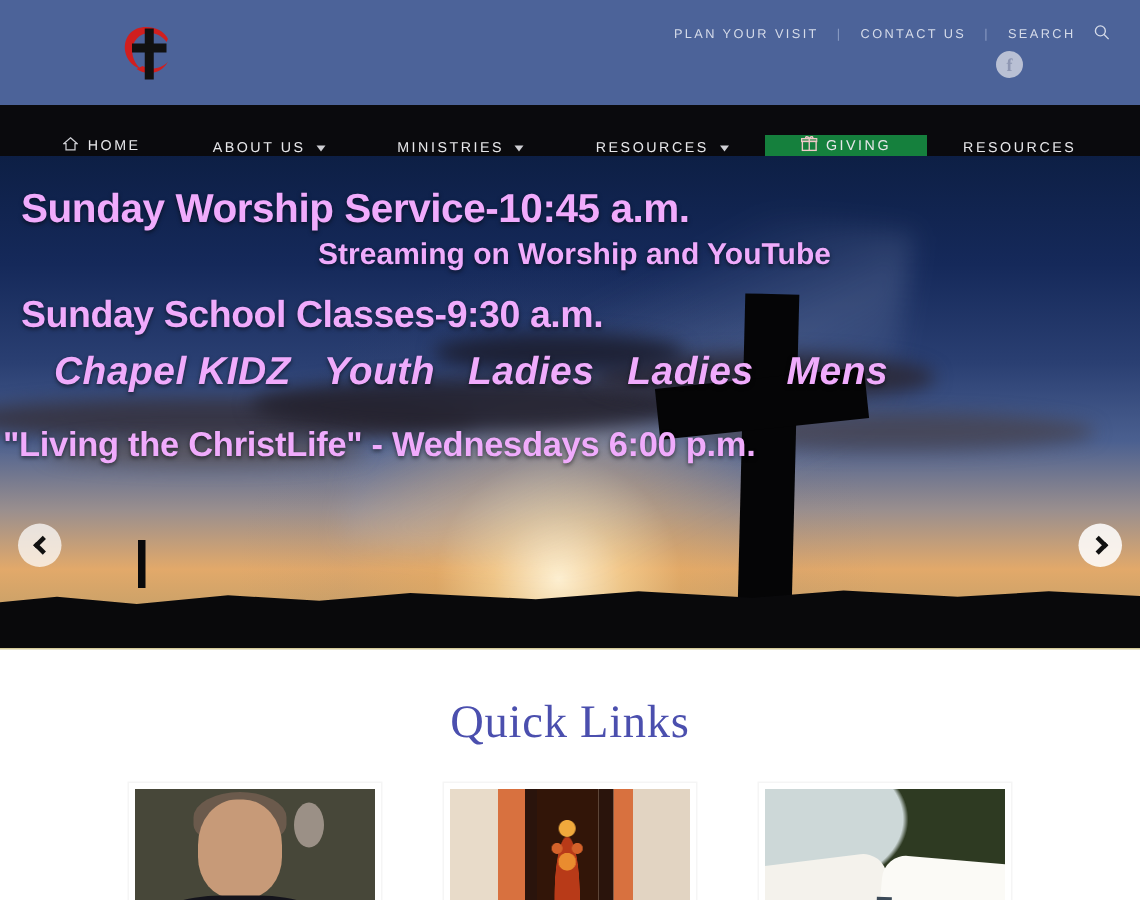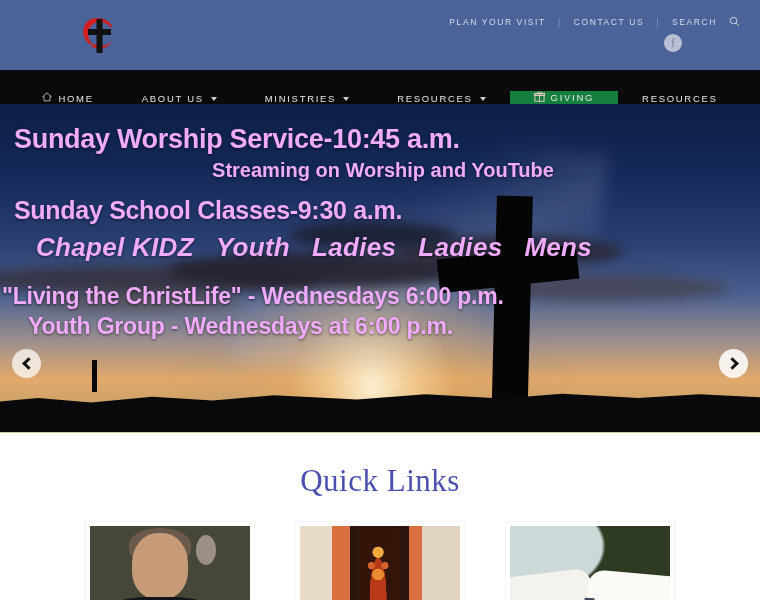--- a/index.html
+++ b/index.html
@@ -330,21 +330,20 @@
     <div class="hline l2">Streaming on Worship and YouTube</div>
     <div class="hline l3">Sunday School Classes-9:30 a.m.</div>
     <div class="hline l4">
       <span>Chapel KIDZ</span>
       <span>Youth</span>
       <span>Ladies</span>
       <span>Ladies</span>
       <span>Mens</span>
     </div>
     <div class="hline l5">"Living the ChristLife" - Wednesdays  6:00 p.m.</div>
-    <div class="hline l6">Youth Group - Wednesdays at 6:00 p.m.</div>
   </div>
 
   <div class="arrow prev">
     <i class="chev left"></i>
   </div>
   <div class="arrow next">
     <i class="chev right"></i>
   </div>
 
 </div>

